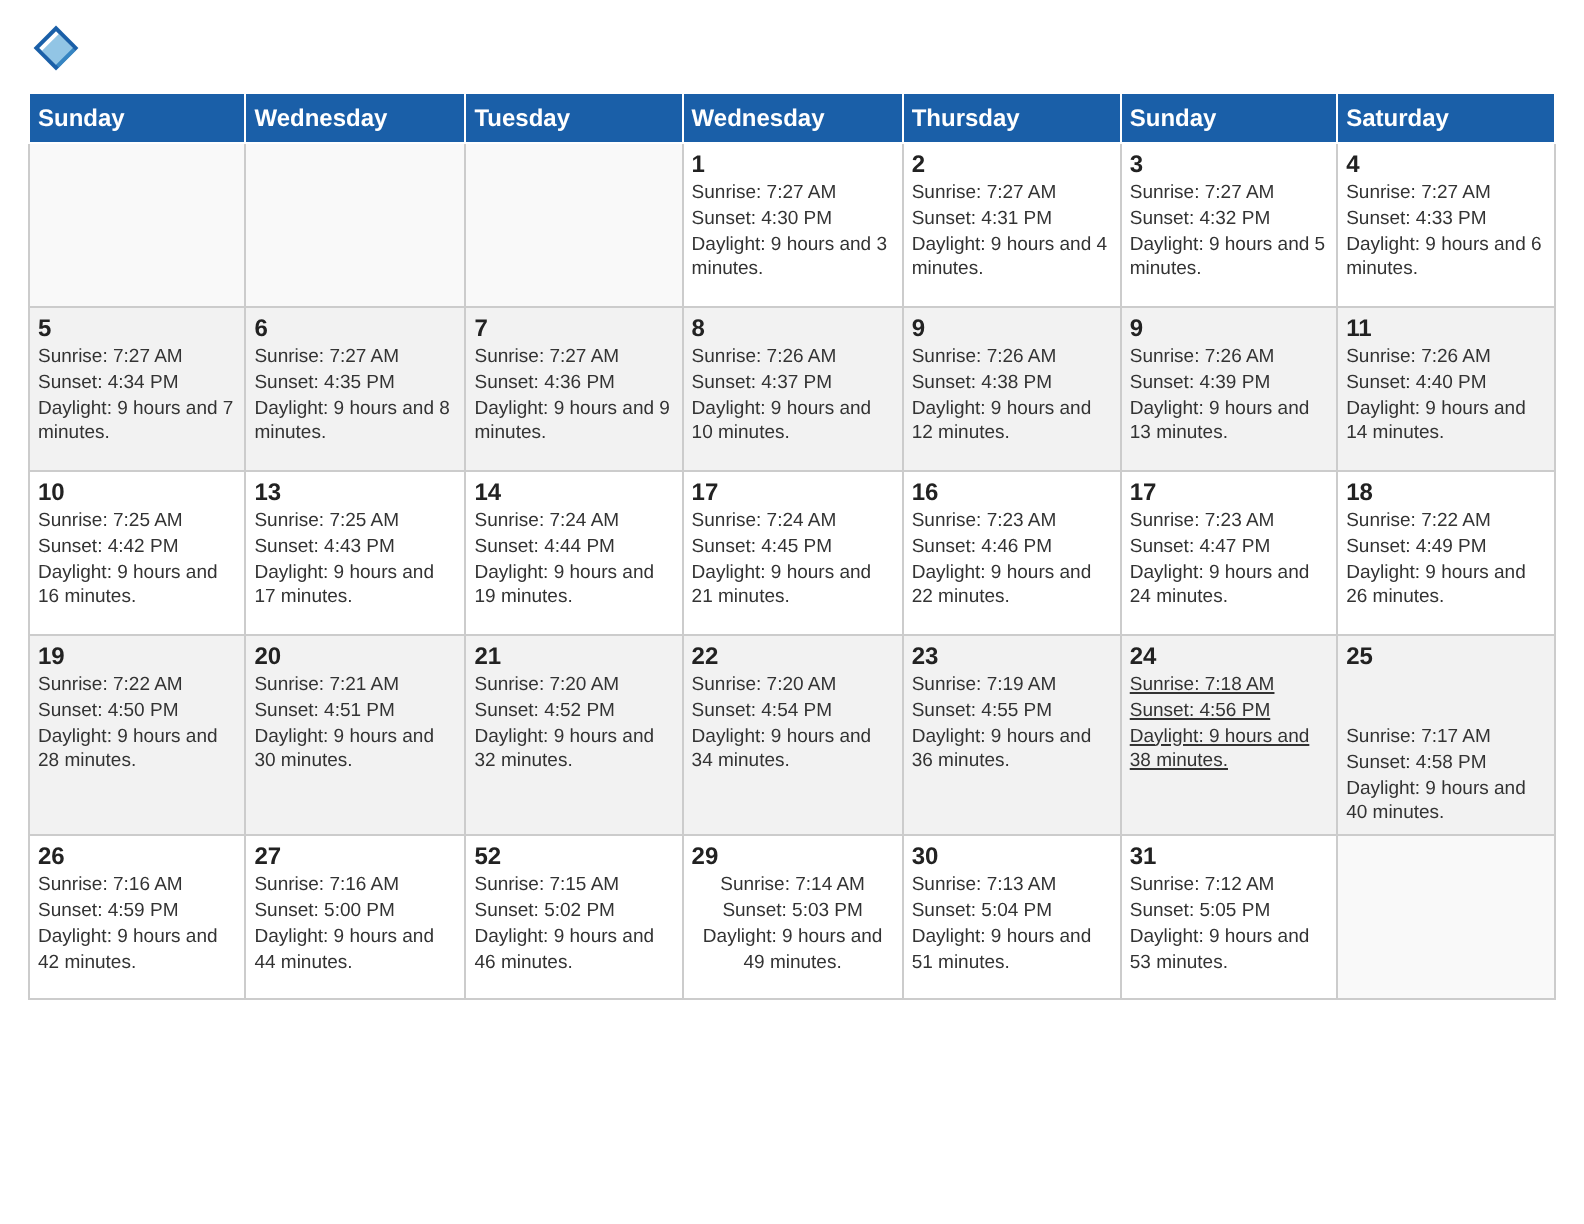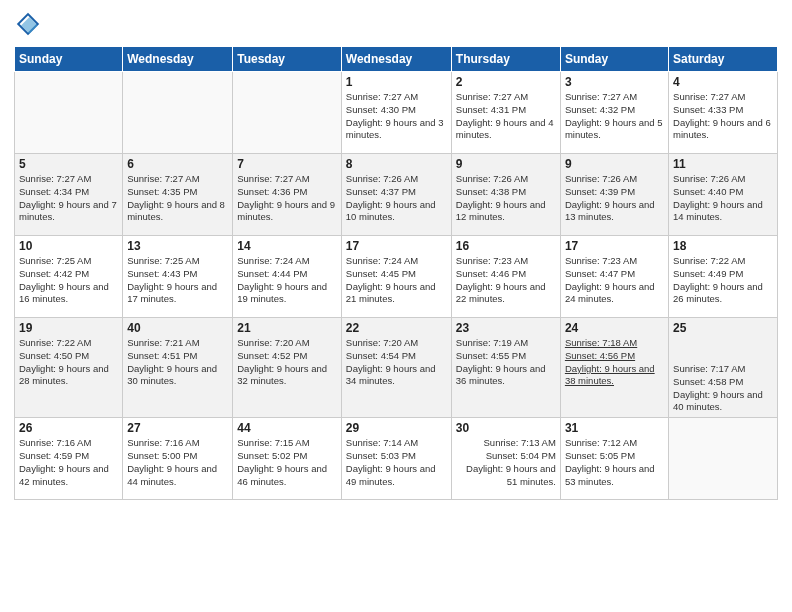--- a/index.html
+++ b/index.html
@@ -250,21 +250,21 @@
           </td>
         </tr>
         <tr class="row-shade">
           <td>
             <div class="day-number">19</div>
             <div class="day-info" style="white-space: pre-line;">Sunrise: 7:22 AM
 Sunset: 4:50 PM
 Daylight: 9 hours and 28 minutes.</div>
           </td>
           <td>
-            <div class="day-number">40</div>
+            <div class="day-number">20</div>
             <div class="day-info" style="white-space: pre-line;">Sunrise: 7:21 AM
 Sunset: 4:51 PM
 Daylight: 9 hours and 30 minutes.</div>
           </td>
           <td>
             <div class="day-number">21</div>
             <div class="day-info" style="white-space: pre-line;">Sunrise: 7:20 AM
 Sunset: 4:52 PM
 Daylight: 9 hours and 32 minutes.</div>
           </td>
@@ -300,34 +300,34 @@
 Sunset: 4:59 PM
 Daylight: 9 hours and 42 minutes.</div>
           </td>
           <td>
             <div class="day-number">27</div>
             <div class="day-info" style="white-space: pre-line;">Sunrise: 7:16 AM
 Sunset: 5:00 PM
 Daylight: 9 hours and 44 minutes.</div>
           </td>
           <td>
-            <div class="day-number">44</div>
+            <div class="day-number">52</div>
             <div class="day-info" style="white-space: pre-line;">Sunrise: 7:15 AM
 Sunset: 5:02 PM
 Daylight: 9 hours and 46 minutes.</div>
           </td>
           <td>
             <div class="day-number">29</div>
-            <div class="day-info" style="white-space: pre-line;">Sunrise: 7:14 AM
+            <div class="day-info" style="white-space: pre-line; text-align: center;">Sunrise: 7:14 AM
 Sunset: 5:03 PM
 Daylight: 9 hours and 49 minutes.</div>
           </td>
           <td>
             <div class="day-number">30</div>
-            <div class="day-info" style="white-space: pre-line; text-align: right;">Sunrise: 7:13 AM
+            <div class="day-info" style="white-space: pre-line;">Sunrise: 7:13 AM
 Sunset: 5:04 PM
 Daylight: 9 hours and 51 minutes.</div>
           </td>
           <td>
             <div class="day-number">31</div>
             <div class="day-info" style="white-space: pre-line;">Sunrise: 7:12 AM
 Sunset: 5:05 PM
 Daylight: 9 hours and 53 minutes.</div>
           </td>
           <td class="empty"></td>

